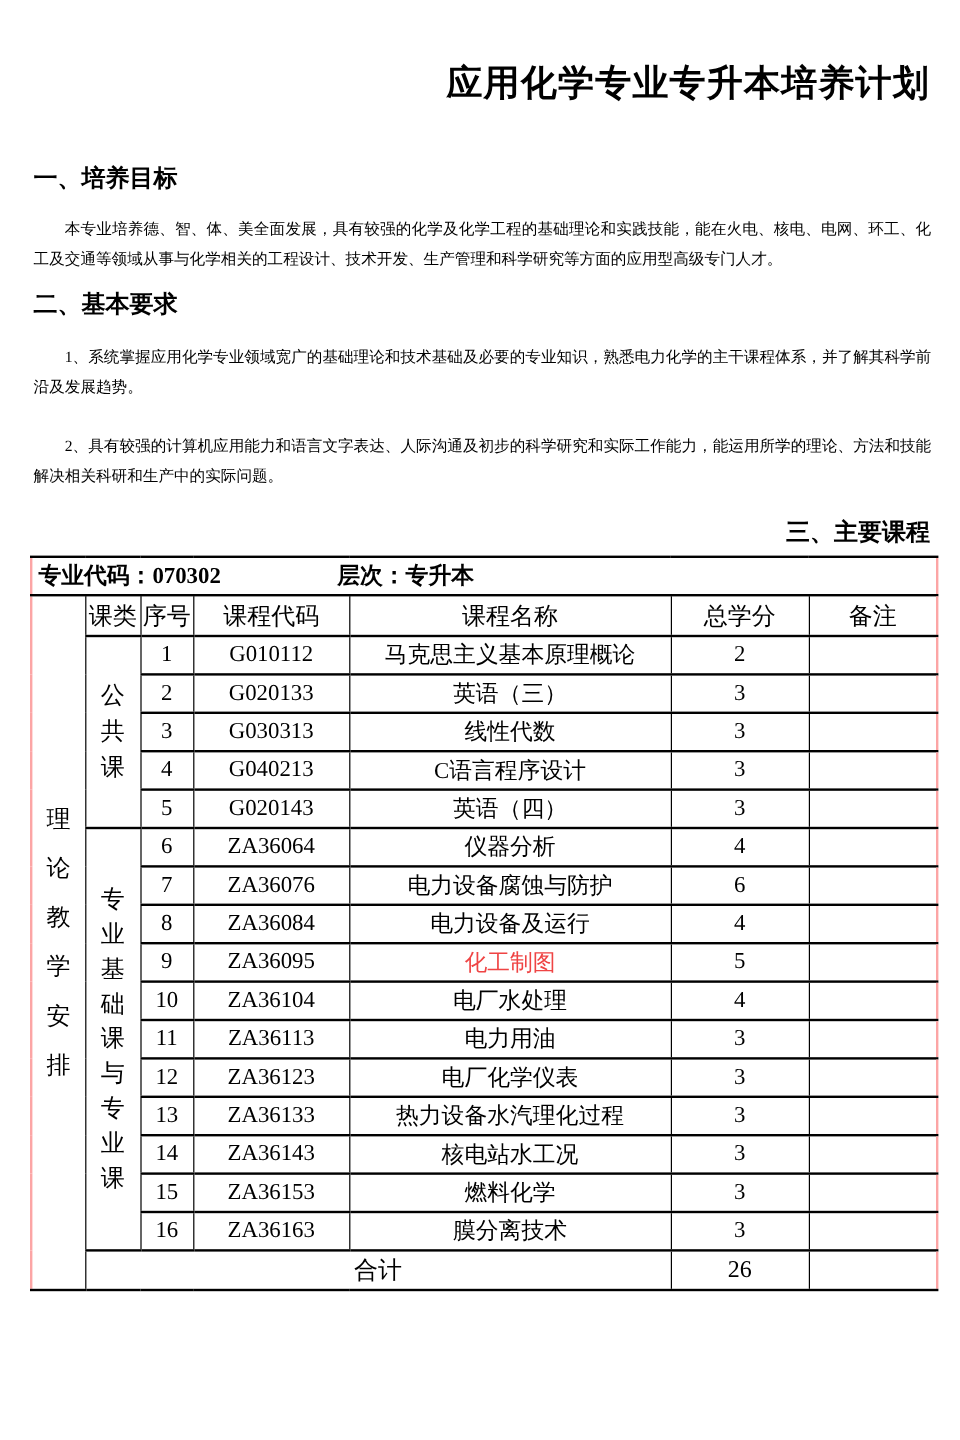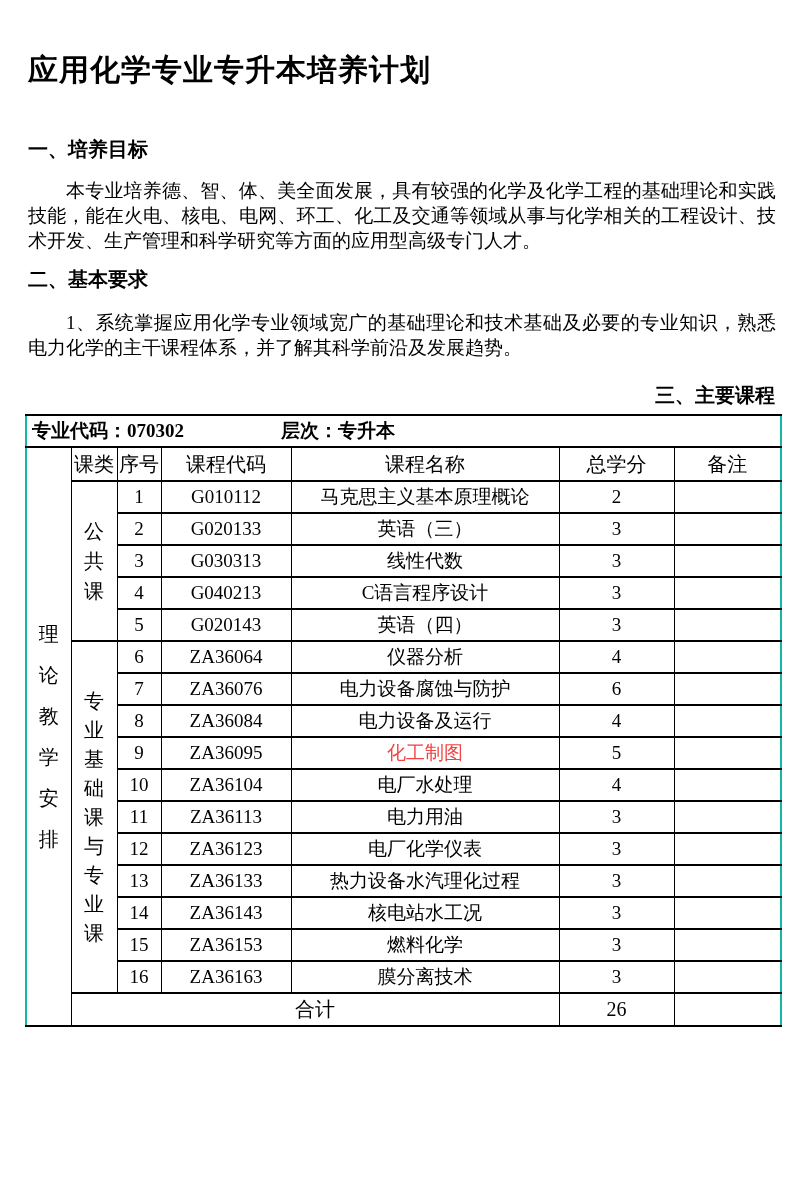--- a/index.html
+++ b/index.html
@@ -10,51 +10,51 @@
     color: #000;
     overflow: hidden;
   }
   .page { padding: 50px 25px 0 28px; width: 800px; height: 1200px; }
 
   .doc-title {
     font-family: "Liberation Sans", "DejaVu Sans", sans-serif;
     font-weight: bold;
     font-size: 30px;
     line-height: 40px;
-    text-align: left;
+    text-align: right;
     letter-spacing: 1px;
   }
   .sec-heading {
     font-family: "Liberation Sans", "DejaVu Sans", sans-serif;
     font-weight: bold;
     font-size: 20px;
     line-height: 26px;
   }
   .h1st { margin-top: 46px; }
   .h2nd { margin-top: 13px; }
   .h3rd { margin-top: 22px; text-align: right; }
 
   .para {
-    font-size: 19px;
+    font-size: 13px;
     line-height: 25px;
     text-align: justify;
     text-indent: 2em;
     width: 748px;
   }
   .p-goal  { margin-top: 16px; }
   .p-req1  { margin-top: 18px; }
   .p-req2  { margin-top: 24px; }
 
   table.course-table {
     margin-top: 6px;
     margin-left: -3px;
     border-collapse: collapse;
     table-layout: fixed;
     width: 755px;
-    border: 2px solid #14b8a6;
+    border: 2px solid #fca5a5;
   }
   table.course-table td {
     border-style: solid;
     border-color: #000;
     border-width: 2px 1px;
     font-size: 19px;
     height: 32px;
     text-align: center;
     vertical-align: middle;
     padding: 0;
@@ -93,20 +93,21 @@
 
 <div class="page">
 
   <div class="doc-title">应用化学专业专升本培养计划</div>
 
   <div class="sec-heading h1st">一、培养目标</div>
   <div class="para p-goal">本专业培养德、智、体、美全面发展，具有较强的化学及化学工程的基础理论和实践技能，能在火电、核电、电网、环工、化工及交通等领域从事与化学相关的工程设计、技术开发、生产管理和科学研究等方面的应用型高级专门人才。</div>
 
   <div class="sec-heading h2nd">二、基本要求</div>
   <div class="para p-req1">1、系统掌握应用化学专业领域宽广的基础理论和技术基础及必要的专业知识，熟悉电力化学的主干课程体系，并了解其科学前沿及发展趋势。</div>
+  <div class="para p-req2">2、具有较强的计算机应用能力和语言文字表达、人际沟通及初步的科学研究和实际工作能力，能运用所学的理论、方法和技能解决相关科研和生产中的实际问题。</div>
 
   <div class="sec-heading h3rd">三、主要课程</div>
 
   <table class="course-table">
     <colgroup>
       <col style="width:45px">
         <col style="width:46px">
         <col style="width:44px">
       <col style="width:130px">
         <col style="width:268px">

